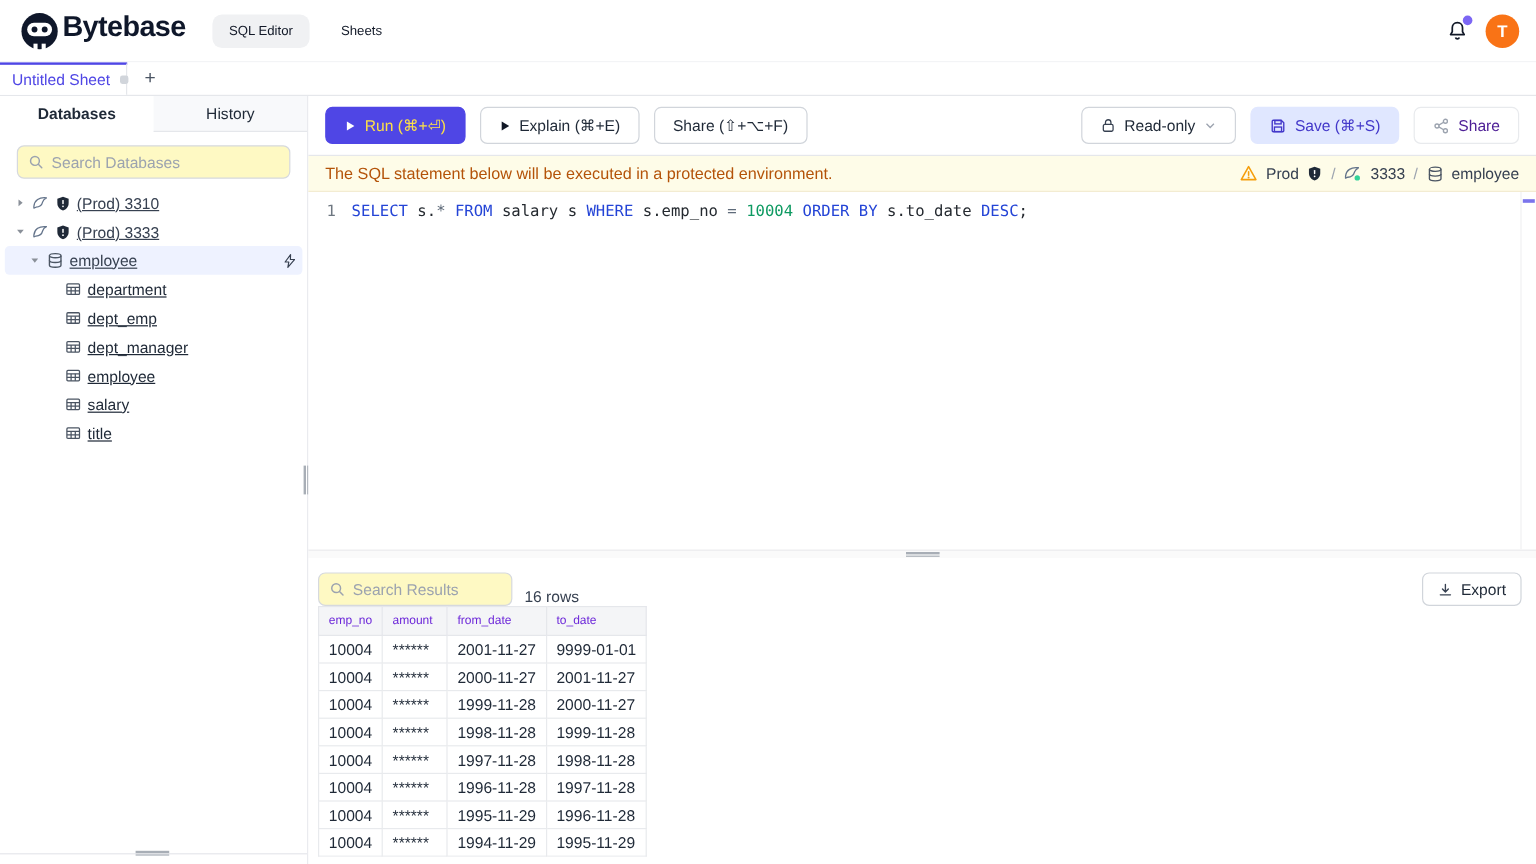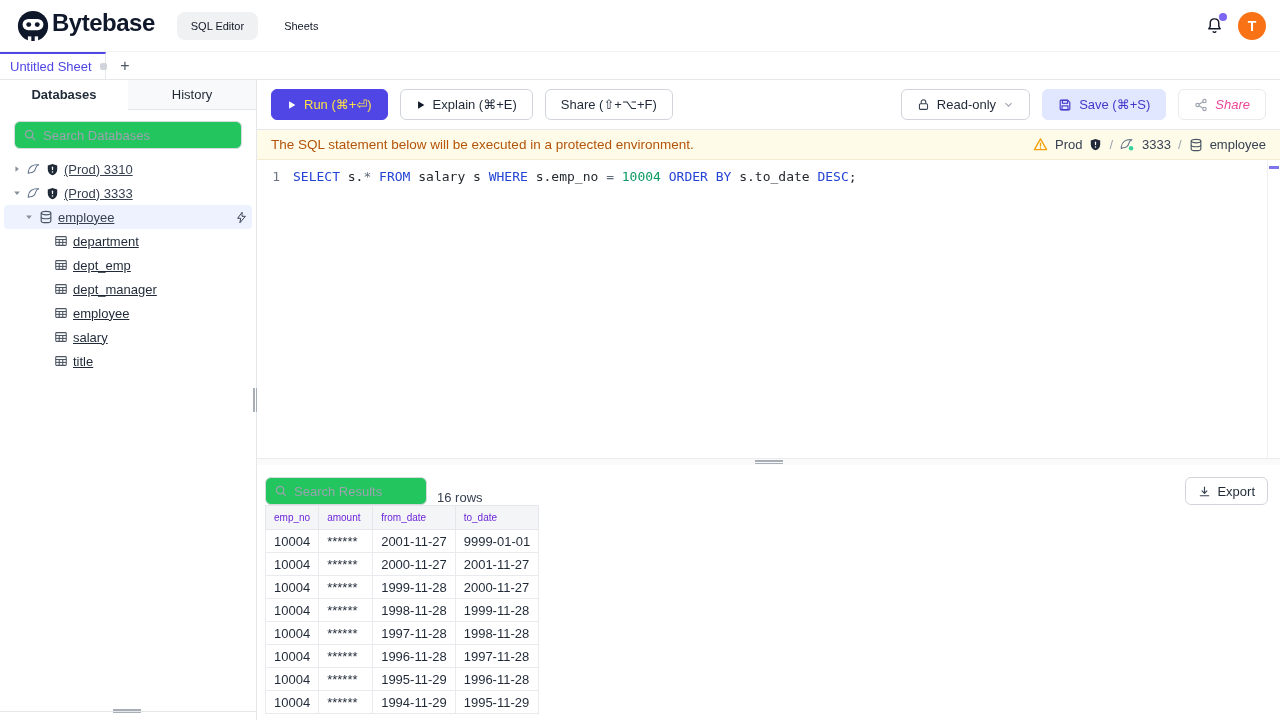--- a/index.html
+++ b/index.html
@@ -34,21 +34,21 @@
   .add-tab { width:28px; display:flex; align-items:center; justify-content:center;
     font-size:16px; color:#4b5563; cursor:pointer; margin-left:5px; }
 
   
   .sidebar { position:absolute; top:80px; left:0; width:256px; bottom:0; background:#fff; }
   .side-tabs { display:flex; height:30px; }
   .side-tab { flex:1; text-align:center; line-height:29px; font-size:13px; color:#1f2937;
     background:#f8f9fb; border-bottom:1px solid #e5e7eb; cursor:pointer; }
   .side-tab.active { background:#fff; border-bottom-color:transparent; font-weight:600; }
   .search-box { margin:11px 14px 8px 14px; height:28px; border:1px solid #d6d9de; border-radius:6px;
-    display:flex; align-items:center; padding:0 8px; gap:6px; background:#22c55e; }
+    display:flex; align-items:center; padding:0 8px; gap:6px; background:#fef9c3; }
   .search-box input { border:none; outline:none; flex:1; font-size:13px; color:#374151;
     font-family:"Liberation Sans", sans-serif; background:transparent; min-width:0; }
   .search-box input::placeholder { color:#9ca3af; }
   .tree { margin-top:2px; }
   .tree-row { height:24px; display:flex; align-items:center; gap:5px; font-size:13px;
     color:#374151; cursor:pointer; padding-right:8px;text-decoration:underline; }
   .tree-row .tree-label { white-space:nowrap; }
   .tree-row.lvl0 { padding-left:12px; }
   .tree-row.lvl1 { padding-left:24px; }
   .tree-row.lvl2 { padding-left:54px; color:#1f2937; }
@@ -63,21 +63,21 @@
   .v-grip i { display:block; width:1.5px; background:#a8aeb6; }
 
   
   .main { position:absolute; left:257px; top:80px; right:0; bottom:0; display:flex; flex-direction:column; }
   .toolbar { height:50px; flex:none; border-bottom:1px solid #e5e7eb; display:flex; align-items:center;
     padding:0 14px; gap:12px; background:#fff; }
   .btn { height:31px; display:inline-flex; align-items:center; gap:7px; padding:0 15px;
     border-radius:6px; font-size:13px; cursor:pointer; white-space:nowrap; background:#fff; border:1px solid #d1d5db; color:#1f2937; }
   .btn-run { background:#4f46e5; border-color:#4f46e5; color:#fde047; }
   .btn-save { background:#e0e7ff; border-color:#e0e7ff; color:#4338ca; font-weight:500; }
-  .btn-share { border-color:#e8eaed; color:#ec4899;font-style:italic; }
+  .btn-share { border-color:#e8eaed; color:#4c1d95; }
   .toolbar-right { margin-left:auto; display:flex; align-items:center; gap:12px; }
 
   
   .banner { height:30px; flex:none; background:#fefce8; border-bottom:1px solid #f3ecd2;
     display:flex; align-items:center; padding:0 14px; }
   .banner-msg { font-size:13.5px; color:#b45309; }
   .banner-ctx { margin-left:auto; display:flex; align-items:center; gap:7px; font-size:13px; color:#374151; }
   .banner-sep { color:#9ca3af; }
 
   

